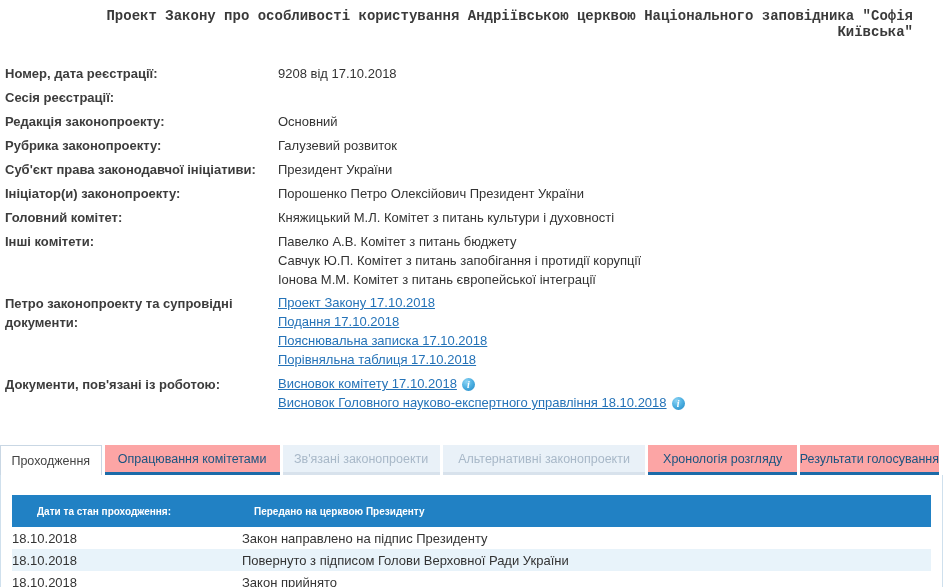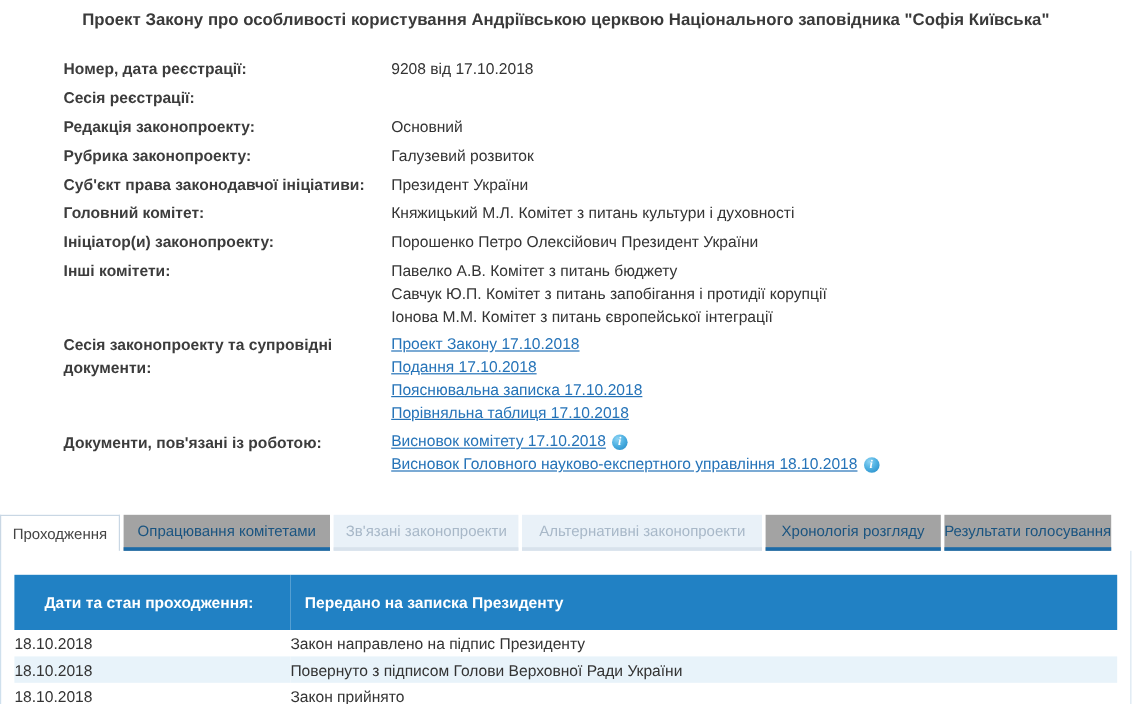--- a/index.html
+++ b/index.html
@@ -7,30 +7,31 @@
   body {
     width: 943px; height: 587px; overflow: hidden;
     background: #ffffff; color: #333;
     font-family: "Liberation Sans", "DejaVu Sans", sans-serif;
     font-size: 13px;
   }
 
   
   .page-title {
     margin: 8px 30px 0;
-    text-align: center;
+    text-align: right;
     font-size: 14px;
     font-weight: 700;
     color: #3a3a3a;
     line-height: 16px;
+    font-family: Liberation Mono, monospace;
   }
 
   
   .details { margin: 24px 0 0 5px; }
-  .info-row { display: flex; margin-bottom: 5px; margin-left: 48px; }
+  .info-row { display: flex; margin-bottom: 5px; }
   .info-label {
     flex: 0 0 273px;
     padding-right: 12px;
     font-weight: 700;
     color: #3c3c3c;
     line-height: 19px;
   }
   .info-value { line-height: 19px; color: #333; }
   .info-value .line { line-height: 19px; }
   .link-line { line-height: 18px; margin-bottom: 1px; white-space: nowrap; }
@@ -58,30 +59,30 @@
     margin-right: 3px;
     display: flex; align-items: center; justify-content: center;
     font-size: 12.5px;
     white-space: nowrap;
   }
   .tab:nth-child(1) { width: 106px; }
   .tab:nth-child(2) { width: 183px; }
   .tab:nth-child(3) { width: 164px; }
   .tab:nth-child(4) { width: 212px; text-align: right; }
   .tab:nth-child(5) { width: 155px; }
-  .tab:nth-child(6) { flex: 1; margin-right: 17px; }
+  .tab:nth-child(6) { flex: 1; margin-right: 4px; }
   .tab-active {
     background: #fff;
     border: 1px solid #c9d7e4;
     border-bottom: none;
     color: #444;
     cursor: default;
   }
   .tab-enabled {
-    background: #a3a3a3;
+    background: #fca5a5;
     border-bottom: 3px solid #1c6ba8;
     color: #1a5480;
     cursor: pointer;
   }
   .tab-disabled {
     background: #e9f1f8;
     border-bottom: 3px solid #d8e2ec;
     color: #a8b8c8;
     cursor: default;
   }
@@ -91,24 +92,24 @@
     height: 129px;
     border-left: 1px solid #cfe0ed;
     border-right: 1px solid #cfe0ed;
     padding: 20px 11px 0;
     background: #fff;
   }
   .status-table { width: 100%; border-collapse: collapse; }
   .status-table thead th {
     background: #2181c4;
     color: #fff;
-    font-size: 13px;
+    font-size: 10px;
     font-weight: 700;
     text-align: left;
-    height: 46px;
+    height: 32px;
     padding: 0;
   }
   .th-date { width: 230px; padding-left: 25px !important; }
   .th-status { padding-left: 12px !important; }
   .status-table tbody td { height: 22px; padding: 0; font-size: 13px; color: #333; }
   .cell-date { width: 230px; text-align: left; }
   .cell-status { padding-left: 12px; }
   .status-table tbody tr:nth-child(even) { background: #e8f3fa; }
   .partial-row { height: 8px; background: #e8f3fa; }
 </style>
@@ -139,40 +140,40 @@
       <div class="info-label">Рубрика законопроекту:</div>
       <div class="info-value">Галузевий розвиток</div>
     </div>
 
     <div class="info-row">
       <div class="info-label">Суб'єкт права законодавчої ініціативи:</div>
       <div class="info-value">Президент України</div>
     </div>
 
     <div class="info-row">
+      <div class="info-label">Ініціатор(и) законопроекту:</div>
+      <div class="info-value">Порошенко Петро Олексійович Президент України</div>
+    </div>
+
+    <div class="info-row">
       <div class="info-label">Головний комітет:</div>
       <div class="info-value">Княжицький М.Л. Комітет з питань культури і духовності</div>
-    </div>
-
-    <div class="info-row">
-      <div class="info-label">Ініціатор(и) законопроекту:</div>
-      <div class="info-value">Порошенко Петро Олексійович Президент України</div>
     </div>
 
     <div class="info-row">
       <div class="info-label">Інші комітети:</div>
       <div class="info-value">
         <div class="line">Павелко А.В. Комітет з питань бюджету</div>
         <div class="line">Савчук Ю.П. Комітет з питань запобігання і протидії корупції</div>
         <div class="line">Іонова М.М. Комітет з питань європейської інтеграції</div>
       </div>
     </div>
 
     <div class="info-row">
-      <div class="info-label">Сесія законопроекту та супровідні документи:</div>
+      <div class="info-label">Петро законопроекту та супровідні документи:</div>
       <div class="info-value">
         <div class="link-line"><a class="doc-link">Проект Закону 17.10.2018</a></div>
         <div class="link-line"><a class="doc-link">Подання 17.10.2018</a></div>
         <div class="link-line"><a class="doc-link">Пояснювальна записка 17.10.2018</a></div>
         <div class="link-line"><a class="doc-link">Порівняльна таблиця 17.10.2018</a></div>
       </div>
     </div>
 
     <div class="info-row">
       <div class="info-label">Документи, пов'язані із роботою:</div>
@@ -195,21 +196,21 @@
     <div class="tab tab-disabled">Альтернативні законопроекти</div>
     <div class="tab tab-enabled">Хронологія розгляду</div>
     <div class="tab tab-enabled">Результати голосування</div>
   </div>
 
   <div class="pane">
     <table class="status-table">
       <thead>
         <tr>
           <th class="th-date">Дати та стан проходження:</th>
-          <th class="th-status">Передано на записка Президенту</th>
+          <th class="th-status">Передано на церквою Президенту</th>
         </tr>
       </thead>
       <tbody>
         <tr>
           <td class="cell-date">18.10.2018</td>
           <td class="cell-status">Закон направлено на підпис Президенту</td>
         </tr>
         <tr>
           <td class="cell-date">18.10.2018</td>
           <td class="cell-status">Повернуто з підписом Голови Верховної Ради України</td>

